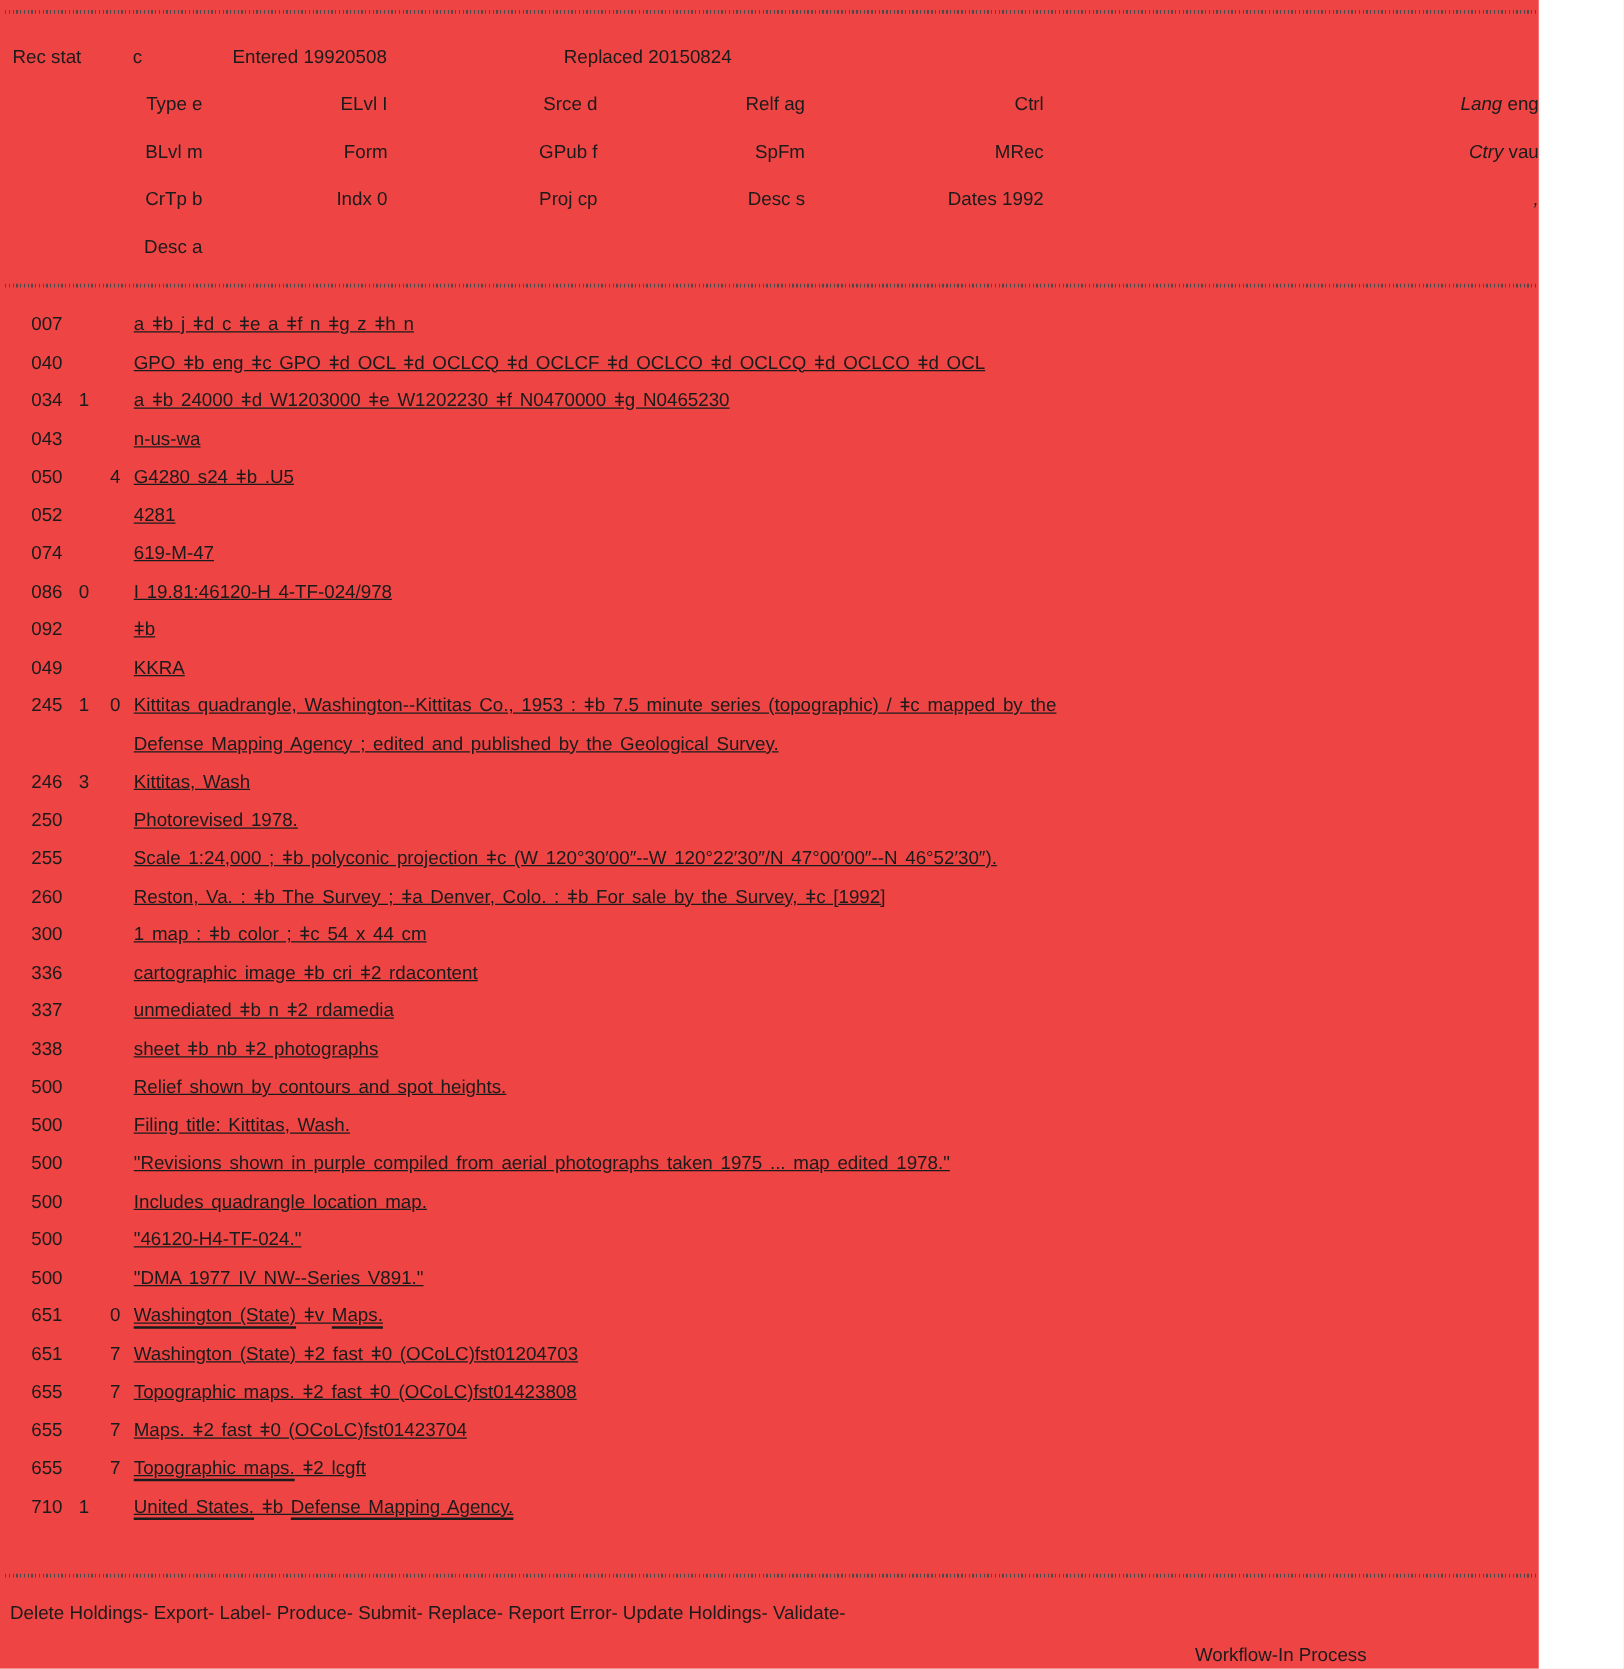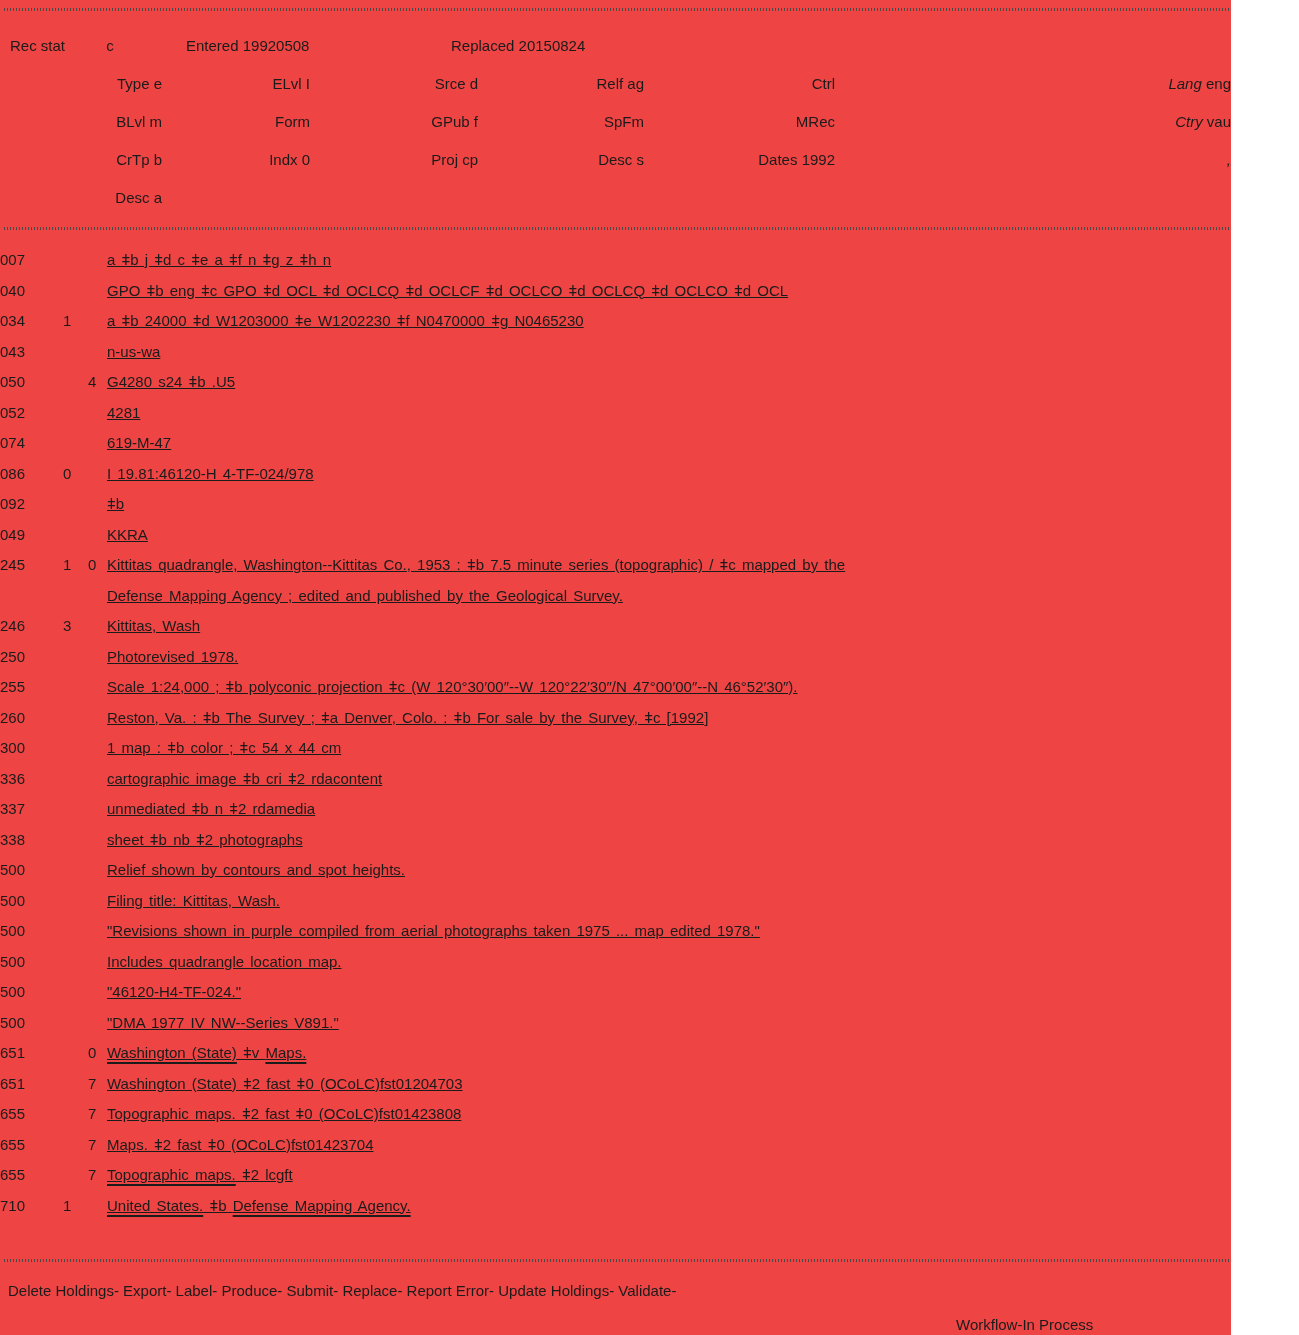--- a/index.html
+++ b/index.html
@@ -30,21 +30,21 @@
   .ff-row-std .ff-cell:nth-child(1) .ff-label { min-width:60px; }
   .ff-row-std .ff-cell:nth-child(2) .ff-label { min-width:66px; }
   .ff-row-std .ff-cell:nth-child(3) .ff-label { min-width:55px; }
   .ff-row-std .ff-cell:nth-child(4) .ff-label { min-width:56px; }
   .ff-row-std .ff-cell:nth-child(5) .ff-label { min-width:62px; }
   .ff-row-std .ff-cell:nth-child(6) .ff-label { min-width:58px;font-style:italic; }
 
   
   .marc-panel { position:absolute; top:245px; left:0; right:8px; }
   .marc-row { display:grid; grid-template-columns:63px 25px 19px 1fr; line-height:30.5px; }
-  .m-tag { padding-left:0; }
+  .m-tag { padding-left:25px; }
   .m-data { white-space:pre-wrap; word-spacing:2px;text-decoration:underline; }
   .seg.u { text-decoration:underline; text-decoration-thickness:2px; text-underline-offset:4px; }
   .seg.u { cursor:pointer; }
 
   
   .actions-panel { position:absolute; top:1276px; left:8px; right:0; line-height:30px; }
   .action-link { cursor:pointer; }
   .workflow { display:block; margin-left:948px; margin-top:4px; }
 </style>
 </head>

